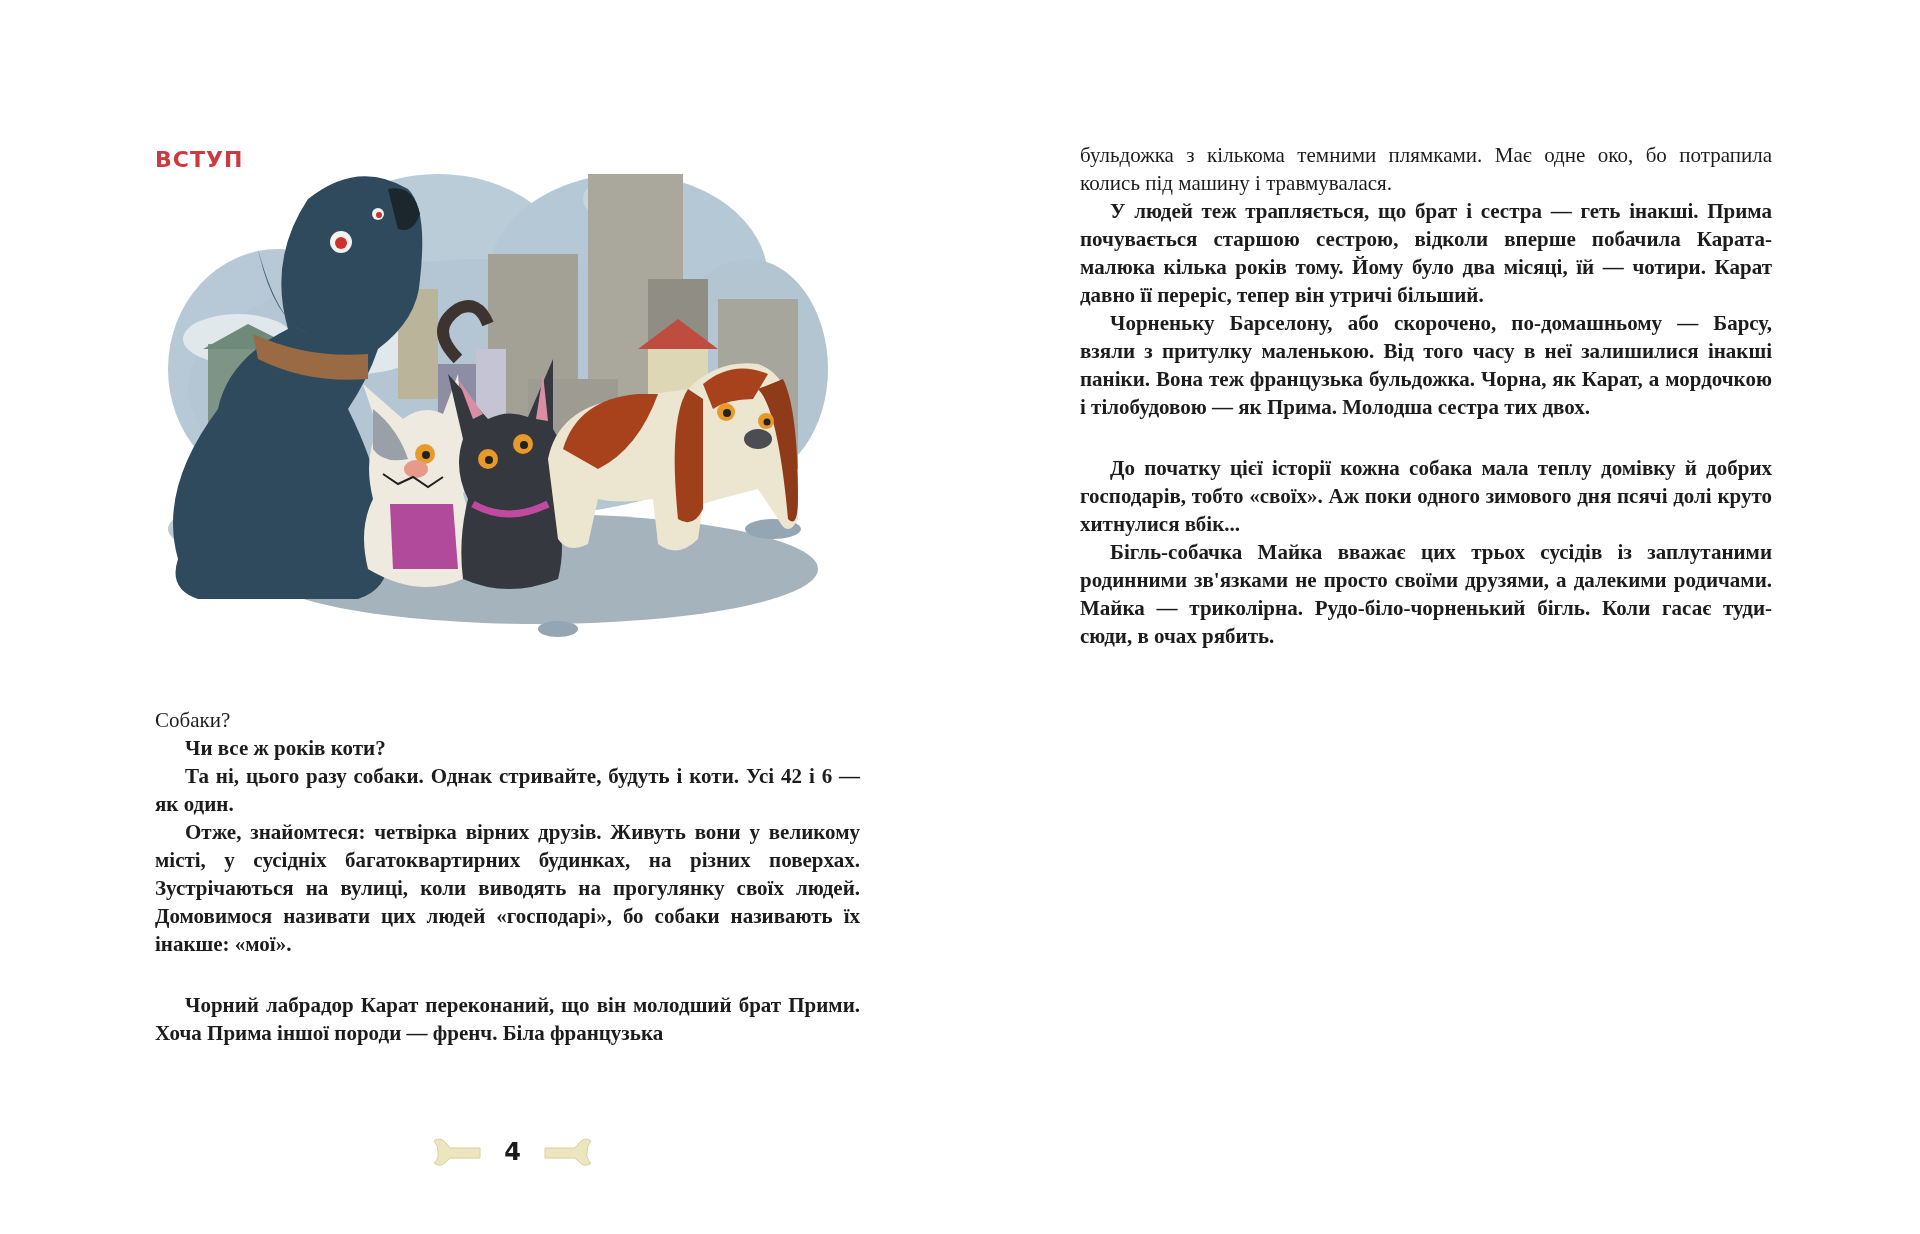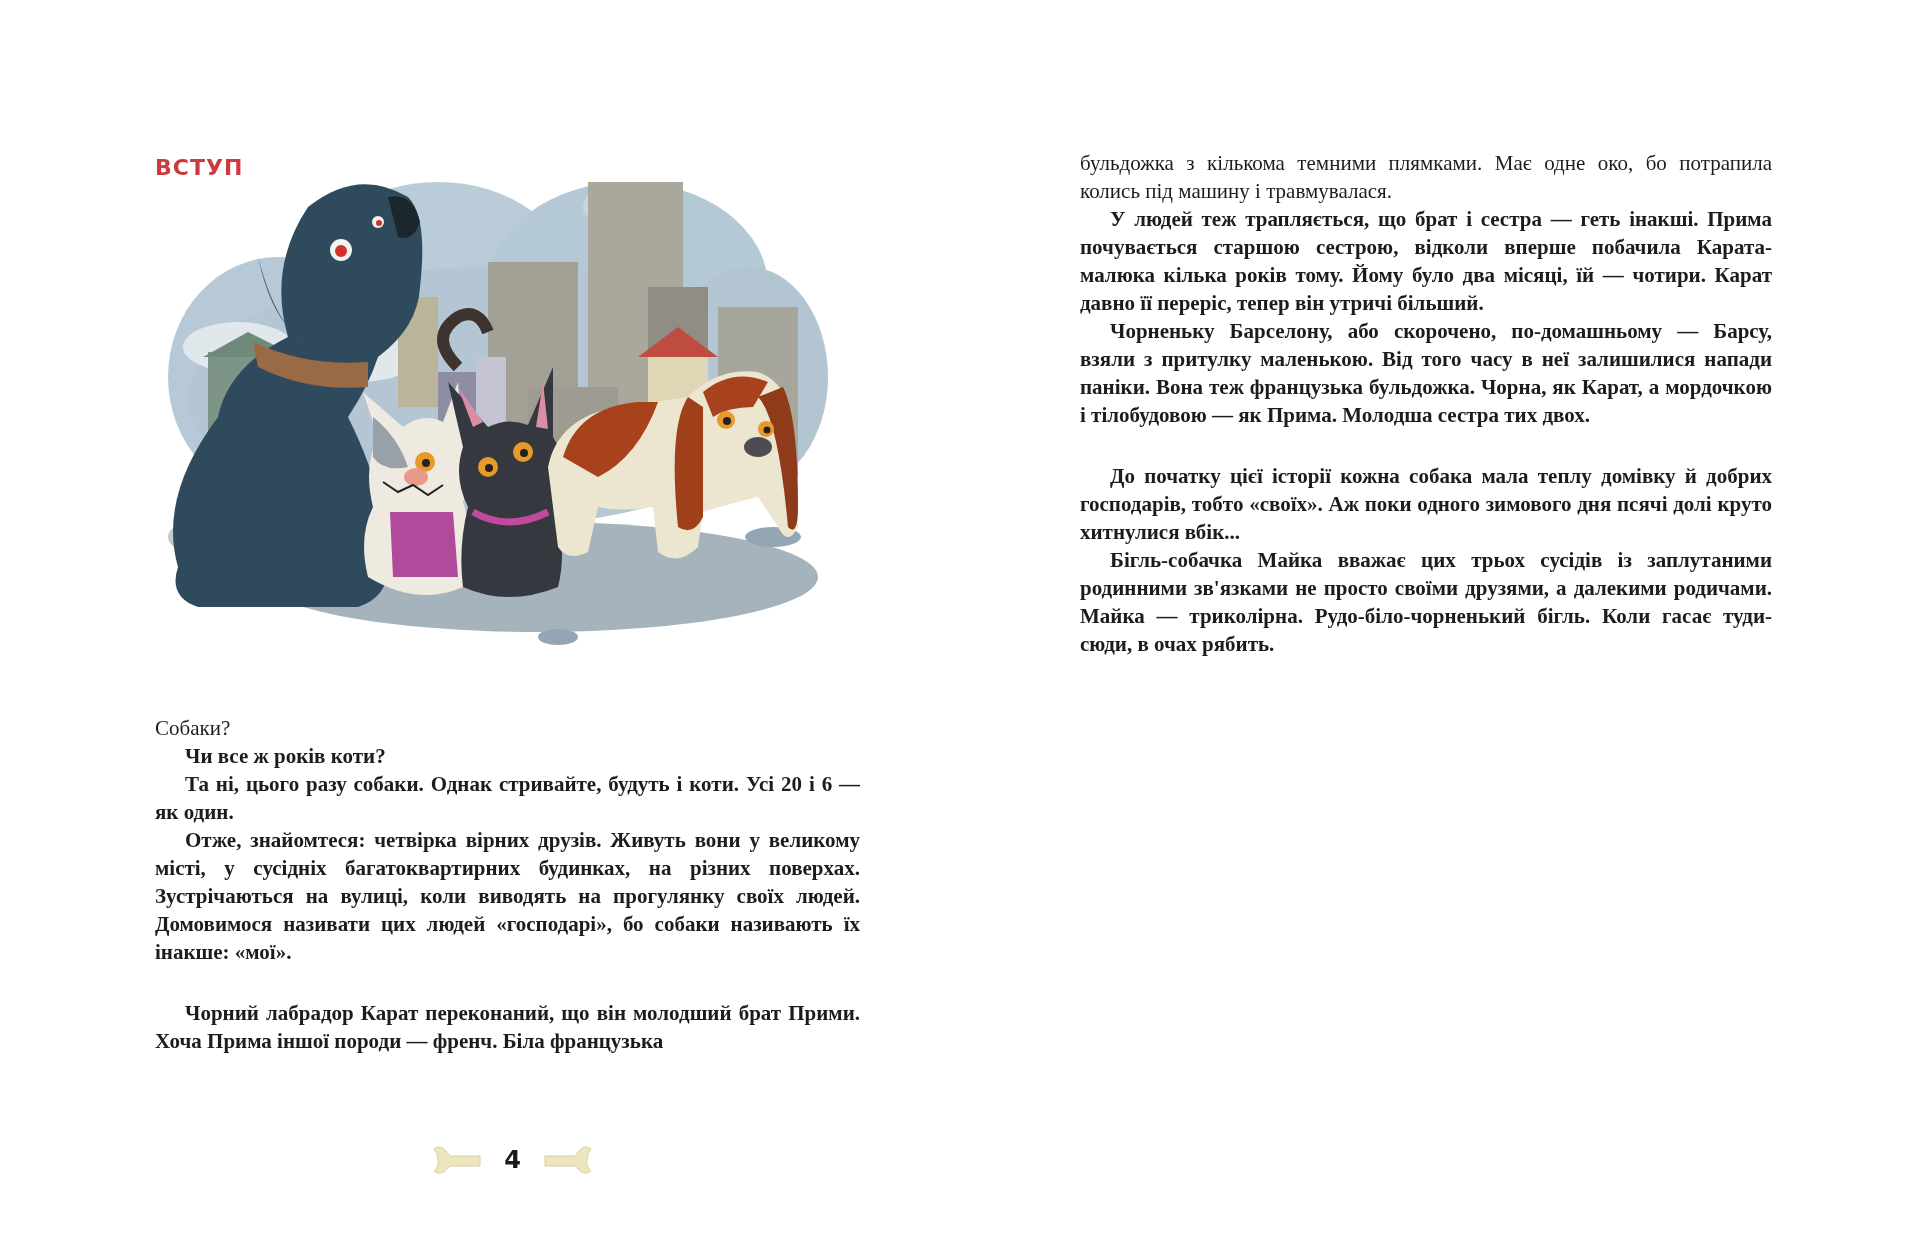--- a/index.html
+++ b/index.html
@@ -1,18 +1,18 @@
 <!DOCTYPE html>
 <html><head>
 <meta charset="utf-8">
 <style>
   html, body { margin:0; padding:0; background:#ffffff; }
   body { width:1920px; height:1234px; position:relative; overflow:hidden;
          font-family:"Liberation Serif","DejaVu Serif",serif; color:#1c1c1c; }
-  .page { position:absolute; top:12px; height:1106px; }
+  .page { position:absolute; top:4px; height:1106px; }
   .page-left { left:0; width:960px; }
   .page-right { left:960px; width:960px; }
 
   .section-title { position:absolute; left:155px; top:143px; margin:0;
     font-family:"DejaVu Sans","Liberation Sans",sans-serif; font-weight:bold;
     font-size:22px; letter-spacing:1px; color:#cc3a3f; }
 
   .illustration { position:absolute; left:158px; top:155px; width:680px; height:480px; }
 
   .text-col { position:absolute; font-size:21px; line-height:28px; }
@@ -111,37 +111,37 @@
       <circle cx="569" cy="254" r="4" fill="#222"></circle>
       <circle cx="608" cy="262" r="8" fill="#e79a2a"></circle>
       <circle cx="609" cy="263" r="3.5" fill="#222"></circle>
       <ellipse cx="600" cy="280" rx="14" ry="10" fill="#4b4d52"></ellipse>
     </g>
   </svg>
 
   <div class="text-col left-col">
     <p>Собаки?</p>
     <p class="indent">Чи все ж років коти?</p>
-    <p class="indent">Та ні, цього разу собаки. Однак стривайте, будуть і коти. Усі 20 і 6 — як один.</p>
+    <p class="indent">Та ні, цього разу собаки. Однак стривайте, будуть і коти. Усі 42 і 6 — як один.</p>
     <p class="indent">Отже, знайомтеся: четвірка вірних друзів. Живуть вони у великому місті, у сусідніх багатоквартирних будинках, на різних поверхах. Зустрічаються на вулиці, коли виводять на прогулянку своїх людей. Домовимося називати цих людей «господарі», бо собаки називають їх інакше: «мої».</p>
     <p class="indent gap">Чорний лабрадор Карат переконаний, що він молодший брат Прими. Хоча Прима іншої породи — френч. Біла французька</p>
   </div>
 
   <div class="folio">
     <svg width="52" height="30" viewBox="0 0 52 30">
       <path d="M 4 4 Q 10 -1 16 6 L 20 11 L 50 11 L 50 21 L 20 21 L 16 25 Q 10 31 4 26 Q 9 22 8 15 Q 8 8 4 4 Z" fill="#ece6bf" stroke="#d8d0a0" stroke-width="1"></path>
     </svg>
     <span class="num">4</span>
     <svg width="52" height="30" viewBox="0 0 52 30">
       <path d="M 48 4 Q 42 -1 36 6 L 32 11 L 2 11 L 2 21 L 32 21 L 36 25 Q 42 31 48 26 Q 43 22 44 15 Q 44 8 48 4 Z" fill="#ece6bf" stroke="#d8d0a0" stroke-width="1"></path>
     </svg>
   </div>
 </div>
 
 <div class="page page-right">
   <div class="text-col right-col" style="left:120px;">
     <p>бульдожка з кількома темними плямками. Має одне око, бо потрапила колись під машину і травмувалася.</p>
     <p class="indent">У людей теж трапляється, що брат і сестра — геть інакші. Прима почувається старшою сестрою, відколи вперше побачила Карата-малюка кілька років тому. Йому було два місяці, їй — чотири. Карат давно її переріс, тепер він утричі більший.</p>
-    <p class="indent">Чорненьку Барселону, або скорочено, по-домашньому — Барсу, взяли з притулку маленькою. Від того часу в неї залишилися напади паніки. Вона теж французька бульдожка. Чорна, як Карат, а мордочкою і тілобудовою — як Прима. Молодша сестра тих двох.</p>
+    <p class="indent">Чорненьку Барселону, або скорочено, по-домашньому — Барсу, взяли з притулку маленькою. Від того часу в неї залишилися інакші паніки. Вона теж французька бульдожка. Чорна, як Карат, а мордочкою і тілобудовою — як Прима. Молодша сестра тих двох.</p>
     <p class="indent gap">До початку цієї історії кожна собака мала теплу домівку й добрих господарів, тобто «своїх». Аж поки одного зимового дня псячі долі круто хитнулися вбік...</p>
     <p class="indent">Бігль-собачка Майка вважає цих трьох сусідів із заплутаними родинними зв'язками не просто своїми друзями, а далекими родичами. Майка — триколірна. Рудо-біло-чорненький бігль. Коли гасає туди-сюди, в очах рябить.</p>
   </div>
 </div>
 
 </body></html>

